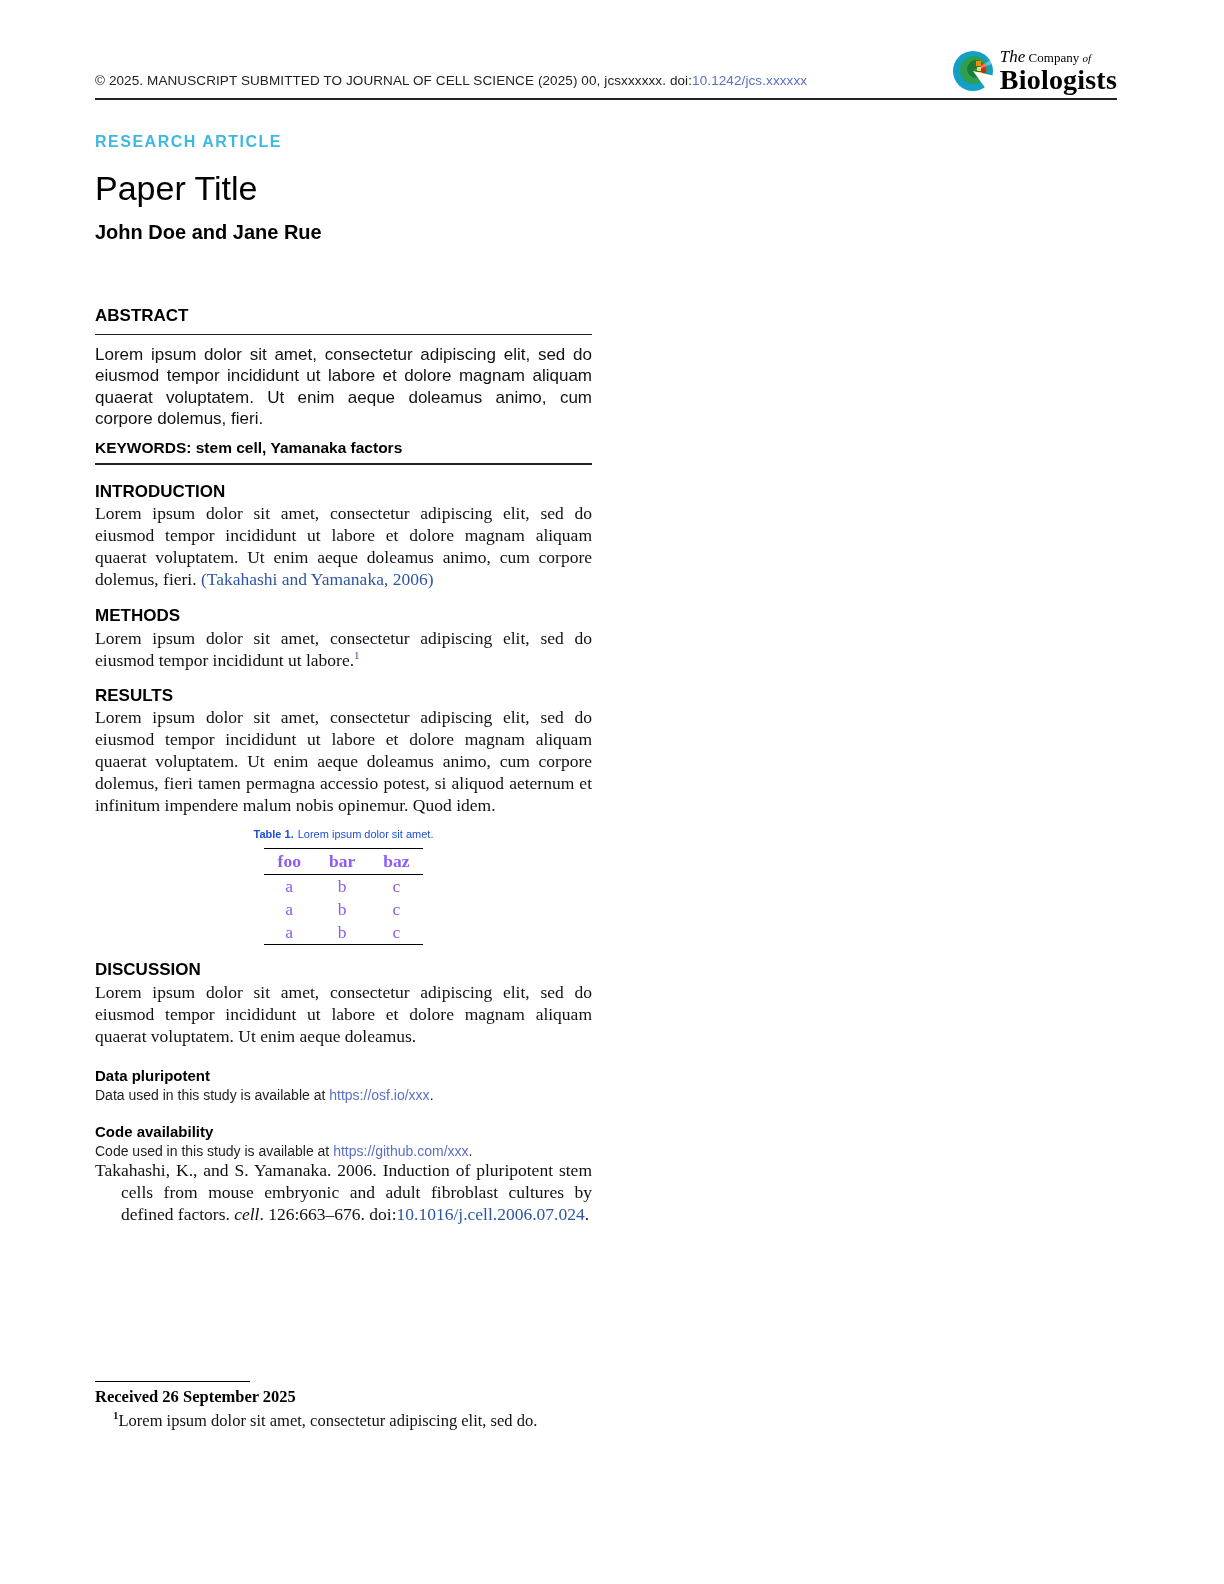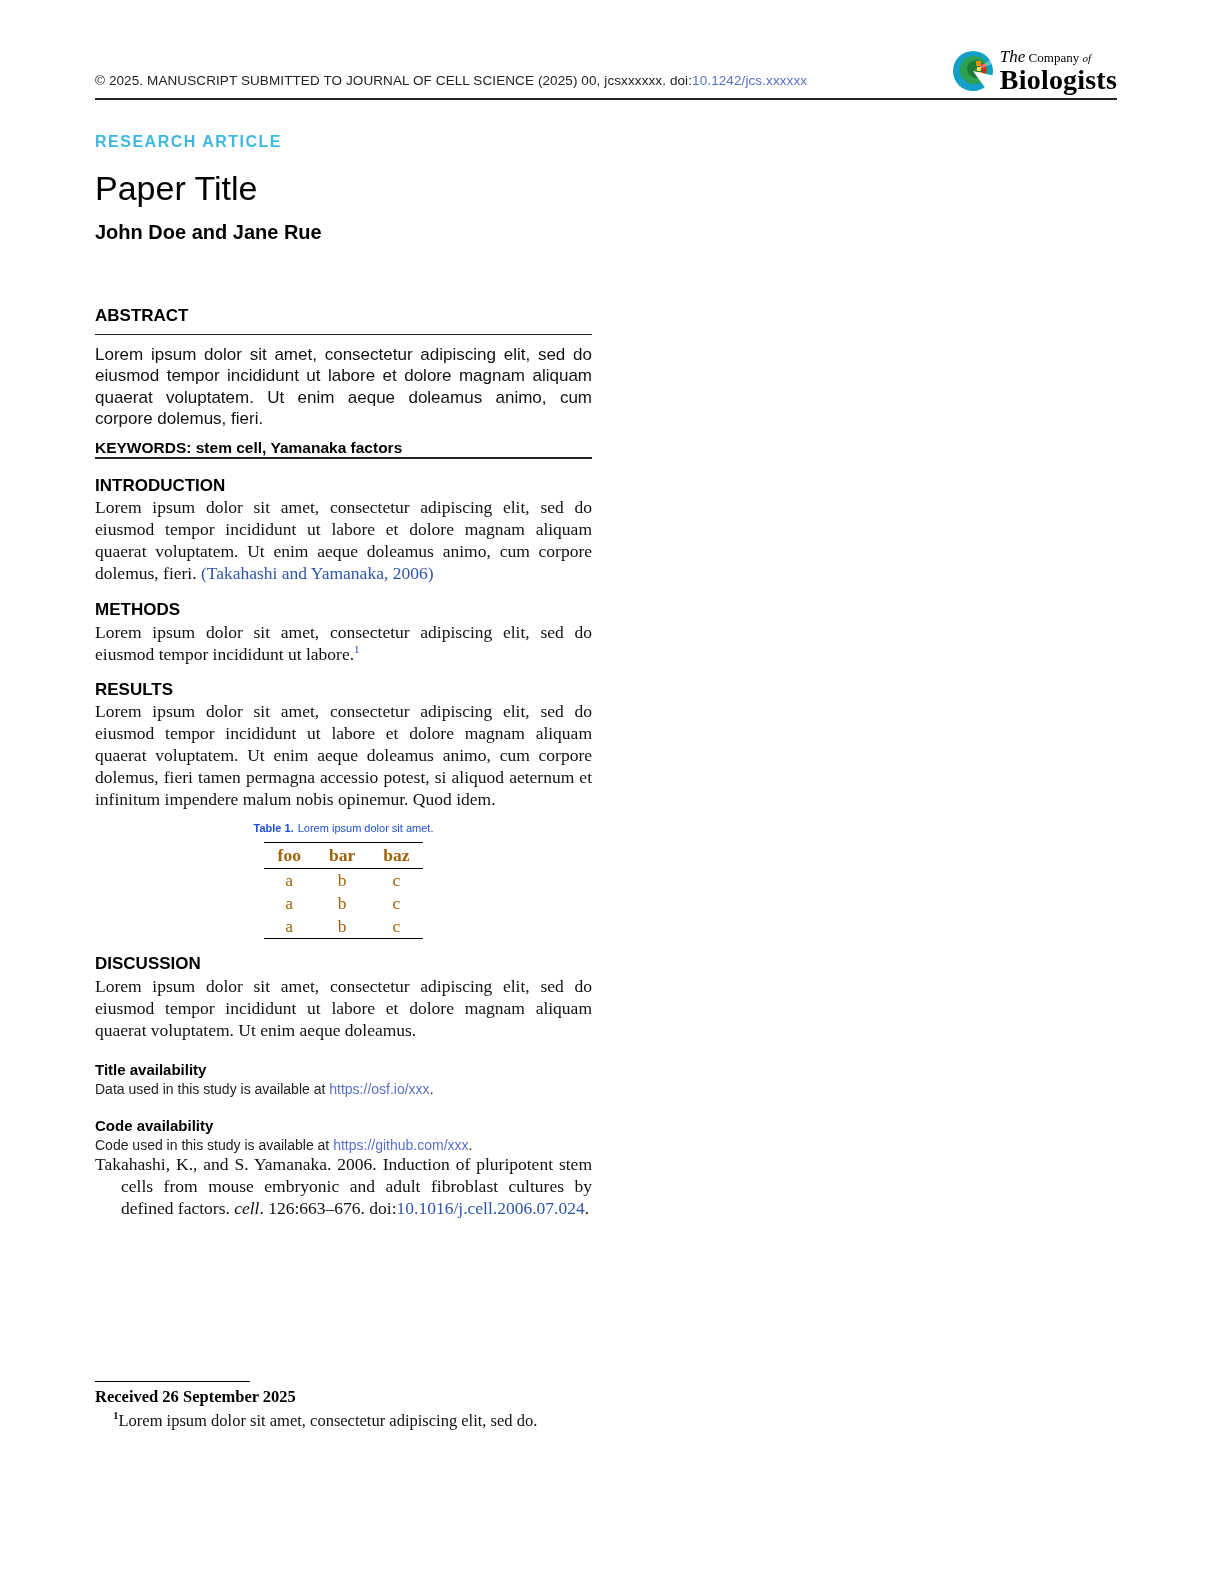--- a/index.html
+++ b/index.html
@@ -44,21 +44,21 @@
 
   .abstract-heading {
     font-size:17px; font-weight:bold; padding-bottom:8px;
     border-bottom:1.5px solid #222; margin-bottom:9px; color:#000;
   }
   .abstract-body {
     font-size:17px; line-height:1.27; text-align:justify; color:#111;
     margin-bottom:9px;
   }
   .keywords {
-    font-size:15.5px; font-weight:bold; 
+    font-size:15.5px; font-weight:bold; padding-bottom:6px;
     border-bottom:2px solid #222; margin-bottom:16px; color:#000;
   }
 
   .sec-heading { font-size:17px; font-weight:bold; color:#000; line-height:1.25; }
   .serif-body {
     font-family:"Liberation Serif", serif;
     font-size:17.5px; line-height:1.26; text-align:justify; color:#111;
   }
   .serif-body a, .cite-link { color:#2e55a5; text-decoration:none; }
   .mt15 { margin-top:15px; }
@@ -70,21 +70,21 @@
 
   
   .table-block { margin:12px auto 14px; width:100%; }
   .table-caption {
     font-family:Liberation Sans, sans-serif; font-size:11px;
     text-align:center; margin-bottom:6px; color:#1d4ed8;
   }
   .table-caption b { margin-right:4px; }
   table.data {
     margin:8px auto; border-collapse:collapse;
-    font-family:"Liberation Serif", serif; font-size:17.5px; color:#a16207;
+    font-family:"Liberation Serif", serif; font-size:17.5px; color:#8b5cf6;
     border-top:1.5px solid #000; border-bottom:1.5px solid #000;
   }
   table.data th {
     font-weight:bold; padding:2px 14px; border-bottom:1.5px solid #000;
     text-align:center;
   }
   table.data td { padding:1px 14px; text-align:center; }
 
   
   .avail-heading { font-size:15px; font-weight:bold; margin-top:20px; color:#000; }
@@ -188,21 +188,21 @@
             <td>b</td>
             <td>c</td>
           </tr>
         </tbody>
       </table>
     </div>
 
     <h2 class="sec-heading">DISCUSSION</h2>
     <p class="serif-body">Lorem ipsum dolor sit amet, consectetur adipiscing elit, sed do eiusmod tempor incididunt ut labore et dolore magnam aliquam quaerat voluptatem. Ut enim aeque doleamus.</p>
 
-    <div class="avail-heading">Title availability</div>
+    <div class="avail-heading">Data pluripotent</div>
     <p class="avail-body"><span>Data used in this study is available at </span><a href="#">https://osf.io/xxx</a><span>.</span></p>
 
     <div class="avail-heading">Code availability</div>
     <p class="avail-body"><span>Code used in this study is available at </span><a href="#">https://github.com/xxx</a><span>.</span></p>
 
     <p class="ref-entry"><span>Takahashi, K., and S. Yamanaka. 2006. Induction of pluripotent stem cells from mouse embryonic and adult fibroblast cultures by defined factors. </span><i>cell</i><span>. 126:663–676. doi:</span><a href="#">10.1016/j.cell.2006.07.024</a><span>.</span></p>
 
   </div>
 
   <div class="footer">

